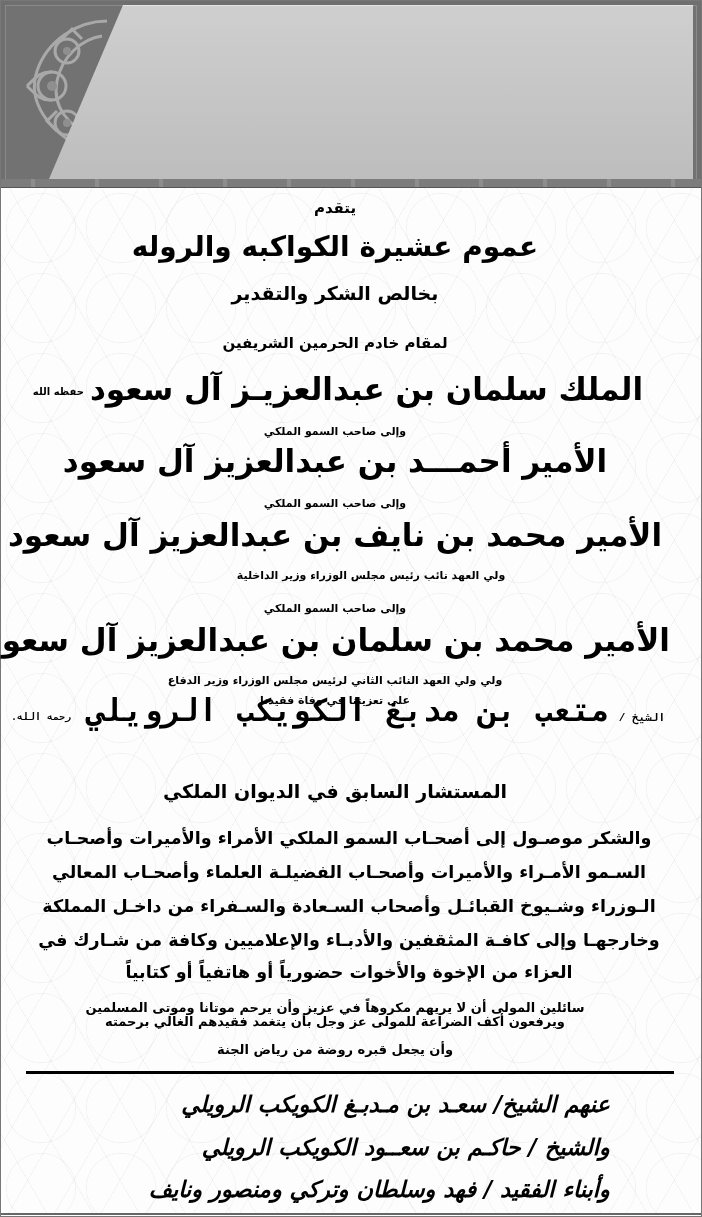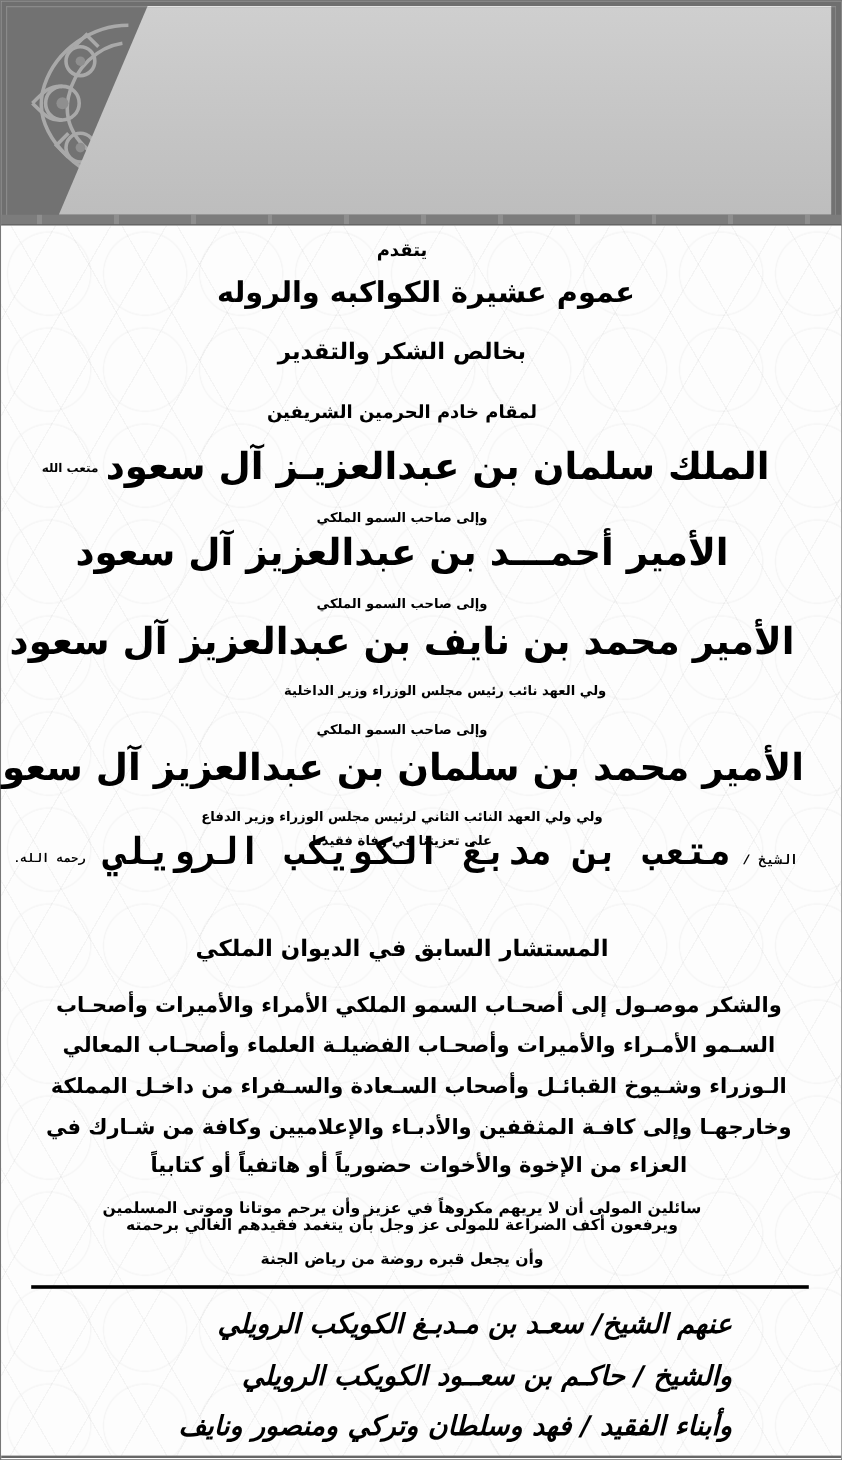--- a/index.html
+++ b/index.html
@@ -57,21 +57,21 @@
       repeating-linear-gradient(-60deg, rgba(0,0,0,0.035) 0 1px, transparent 1px 40px);
     background-size: 80px 80px, auto, auto;
   }
   .ln {
     position:absolute; left:0; width:670px; text-align:center;
     direction:rtl; font-weight:bold; white-space:nowrap;
   }
   .f-s   { font-size:11px; }
   .f-m   { font-size:15px; }
   .f-l   { font-size:19px; }
-  .f-xl  { font-size:24px;padding-left:20px; }
+  .f-xl  { font-size:28px; }
   .f-xxl { font-size:31px; }
   .side-note { font-size:10px; margin:0 6px; vertical-align:middle; }
   .para { font-size:17.5px;padding-left:14px; }
   .prayer { font-size:13px; }
   .rule {
     position:absolute; left:26px; top:1071px; width:648px; height:3px; background:#000;
   }
   .sign { font-size:22.5px; text-align:right; left:auto; right:92px; width:auto;font-style:italic; }
   .bottom-rule {
     position:absolute; left:1px; top:1213px; width:700px; height:2px; background:#666;
@@ -105,21 +105,21 @@
 </div>
 
 <div class="content"></div>
 
 <div class="ln f-m" style="top:199px;">يتقدم</div>
 <div class="ln f-xl" style="top:230px;">عموم عشيرة الكواكبه والروله</div>
 <div class="ln f-l" style="top:282px;">بخالص الشكر والتقدير</div>
 <div class="ln f-m" style="top:334px;">لمقام خادم الحرمين الشريفين</div>
 
 <div class="ln f-xxl" style="top:371px;">
-  <span>الملك سلمان بن عبدالعزيـز آل سعود</span><span class="side-note">متعب الله</span>
+  <span>الملك سلمان بن عبدالعزيـز آل سعود</span><span class="side-note">حفظه الله</span>
 </div>
 
 <div class="ln f-s" style="top:425px;">وإلى صاحب السمو الملكي</div>
 <div class="ln f-xxl" style="top:443px;">الأمير أحمـــد بن عبدالعزيز آل سعود</div>
 
 <div class="ln f-s" style="top:497px;">وإلى صاحب السمو الملكي</div>
 <div class="ln f-xxl" style="top:517px;">الأمير محمد بن نايف بن عبدالعزيز آل سعود</div>
 <div class="ln f-s" style="top:569px;padding-left:36px;">ولي العهد نائب رئيس مجلس الوزراء وزير الداخلية</div>
 
 <div class="ln f-s" style="top:602px;">وإلى صاحب السمو الملكي</div>

